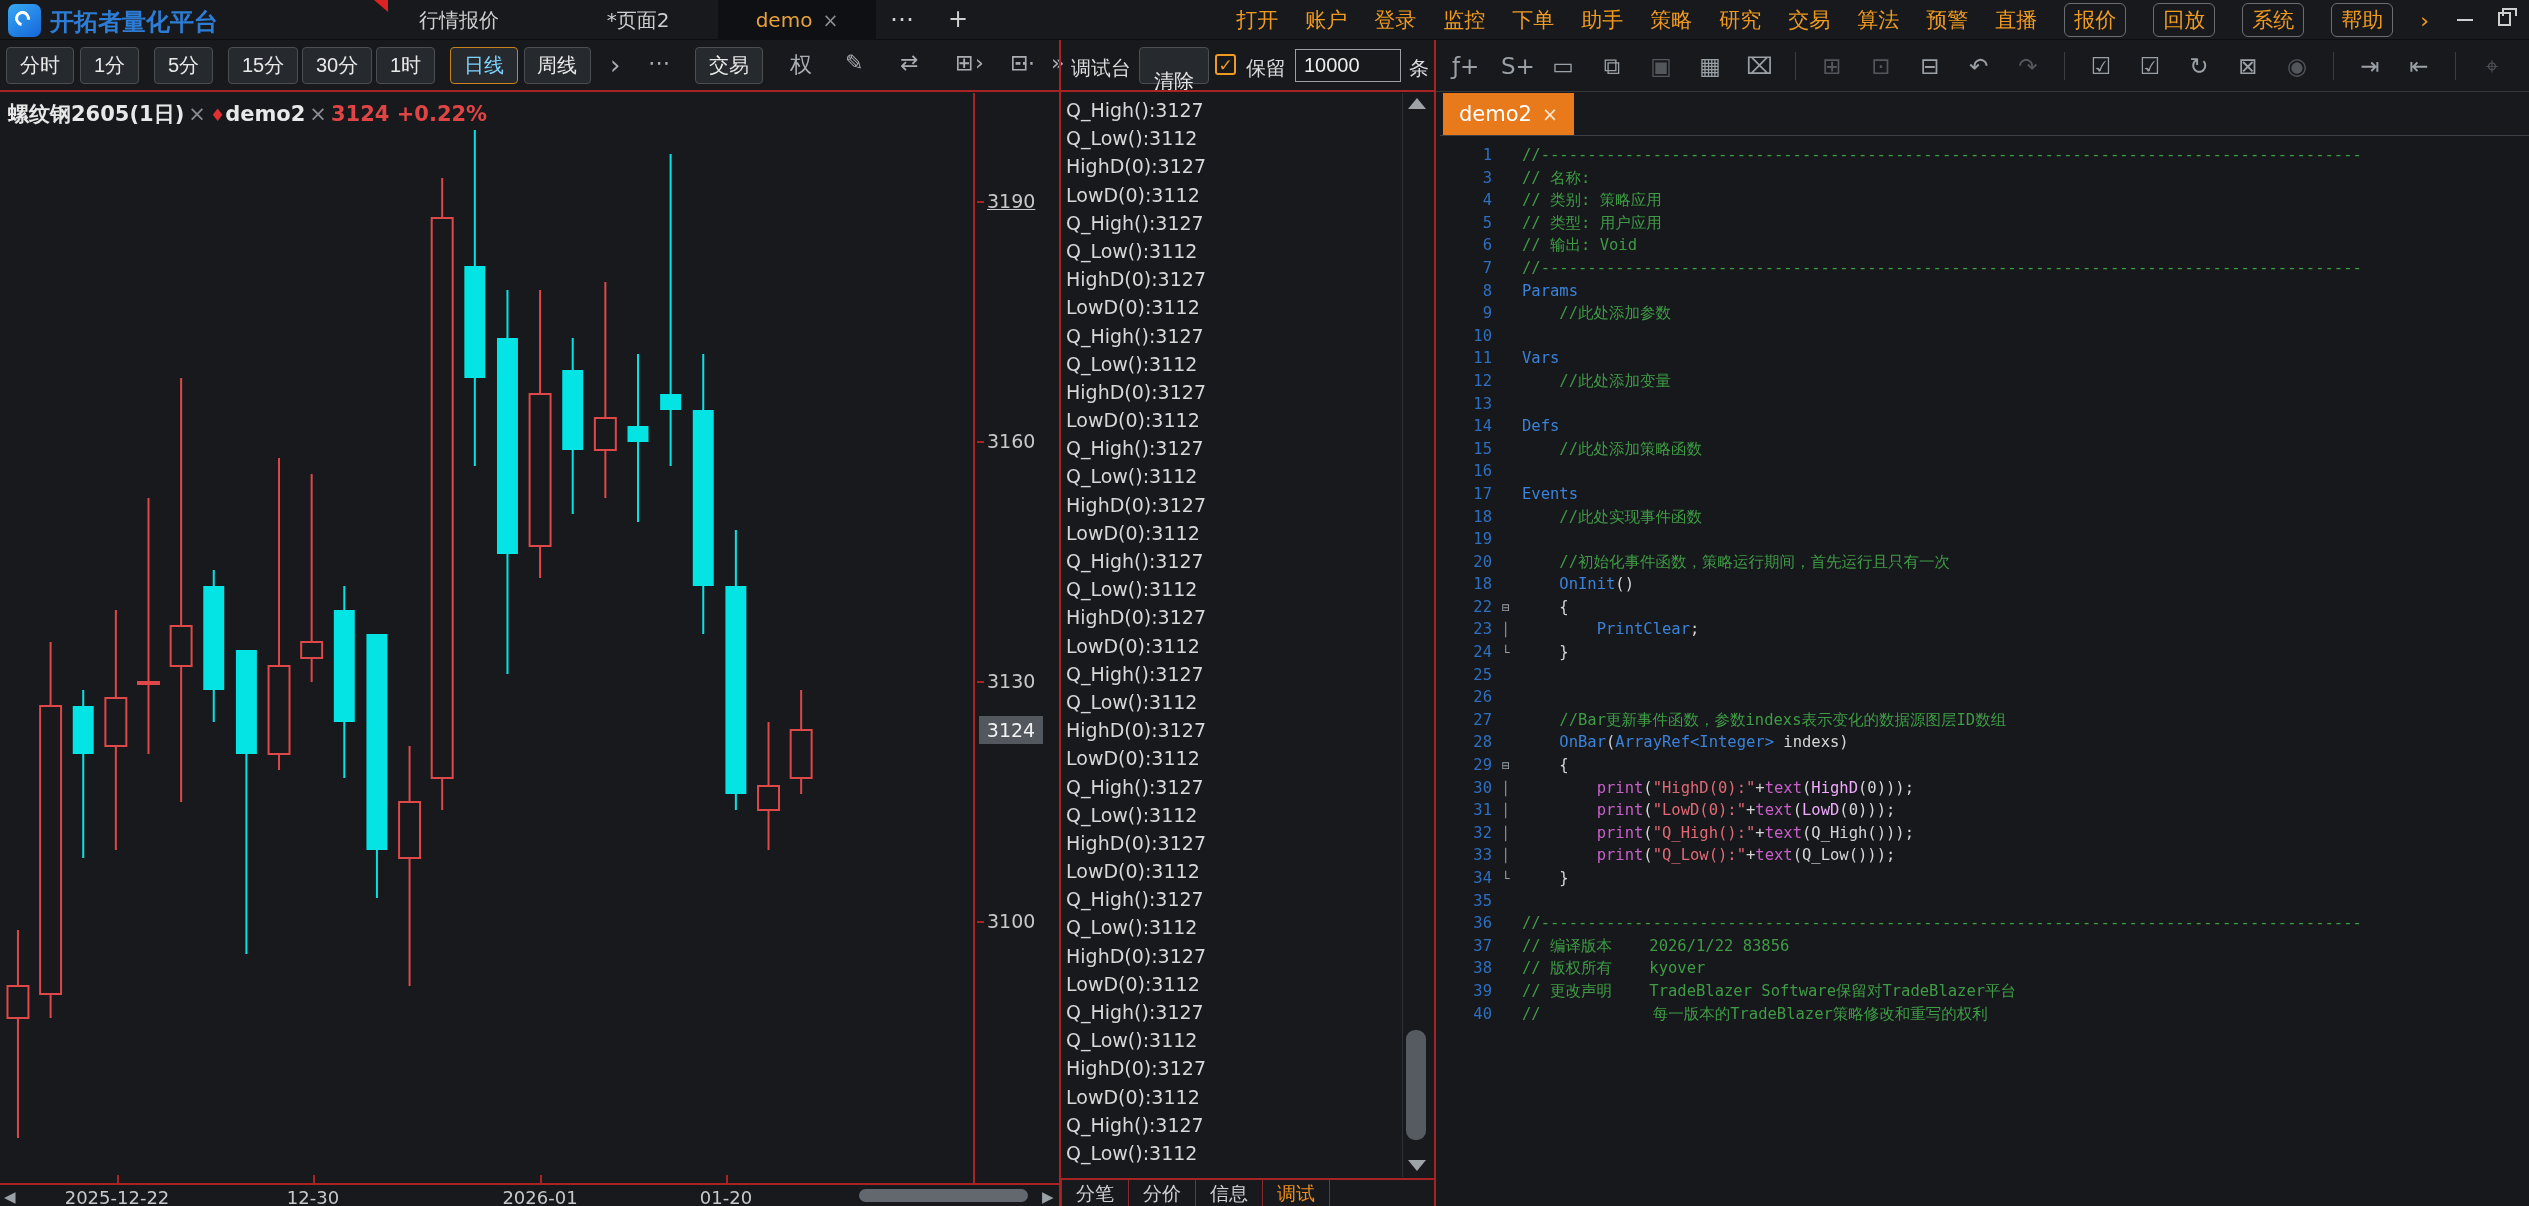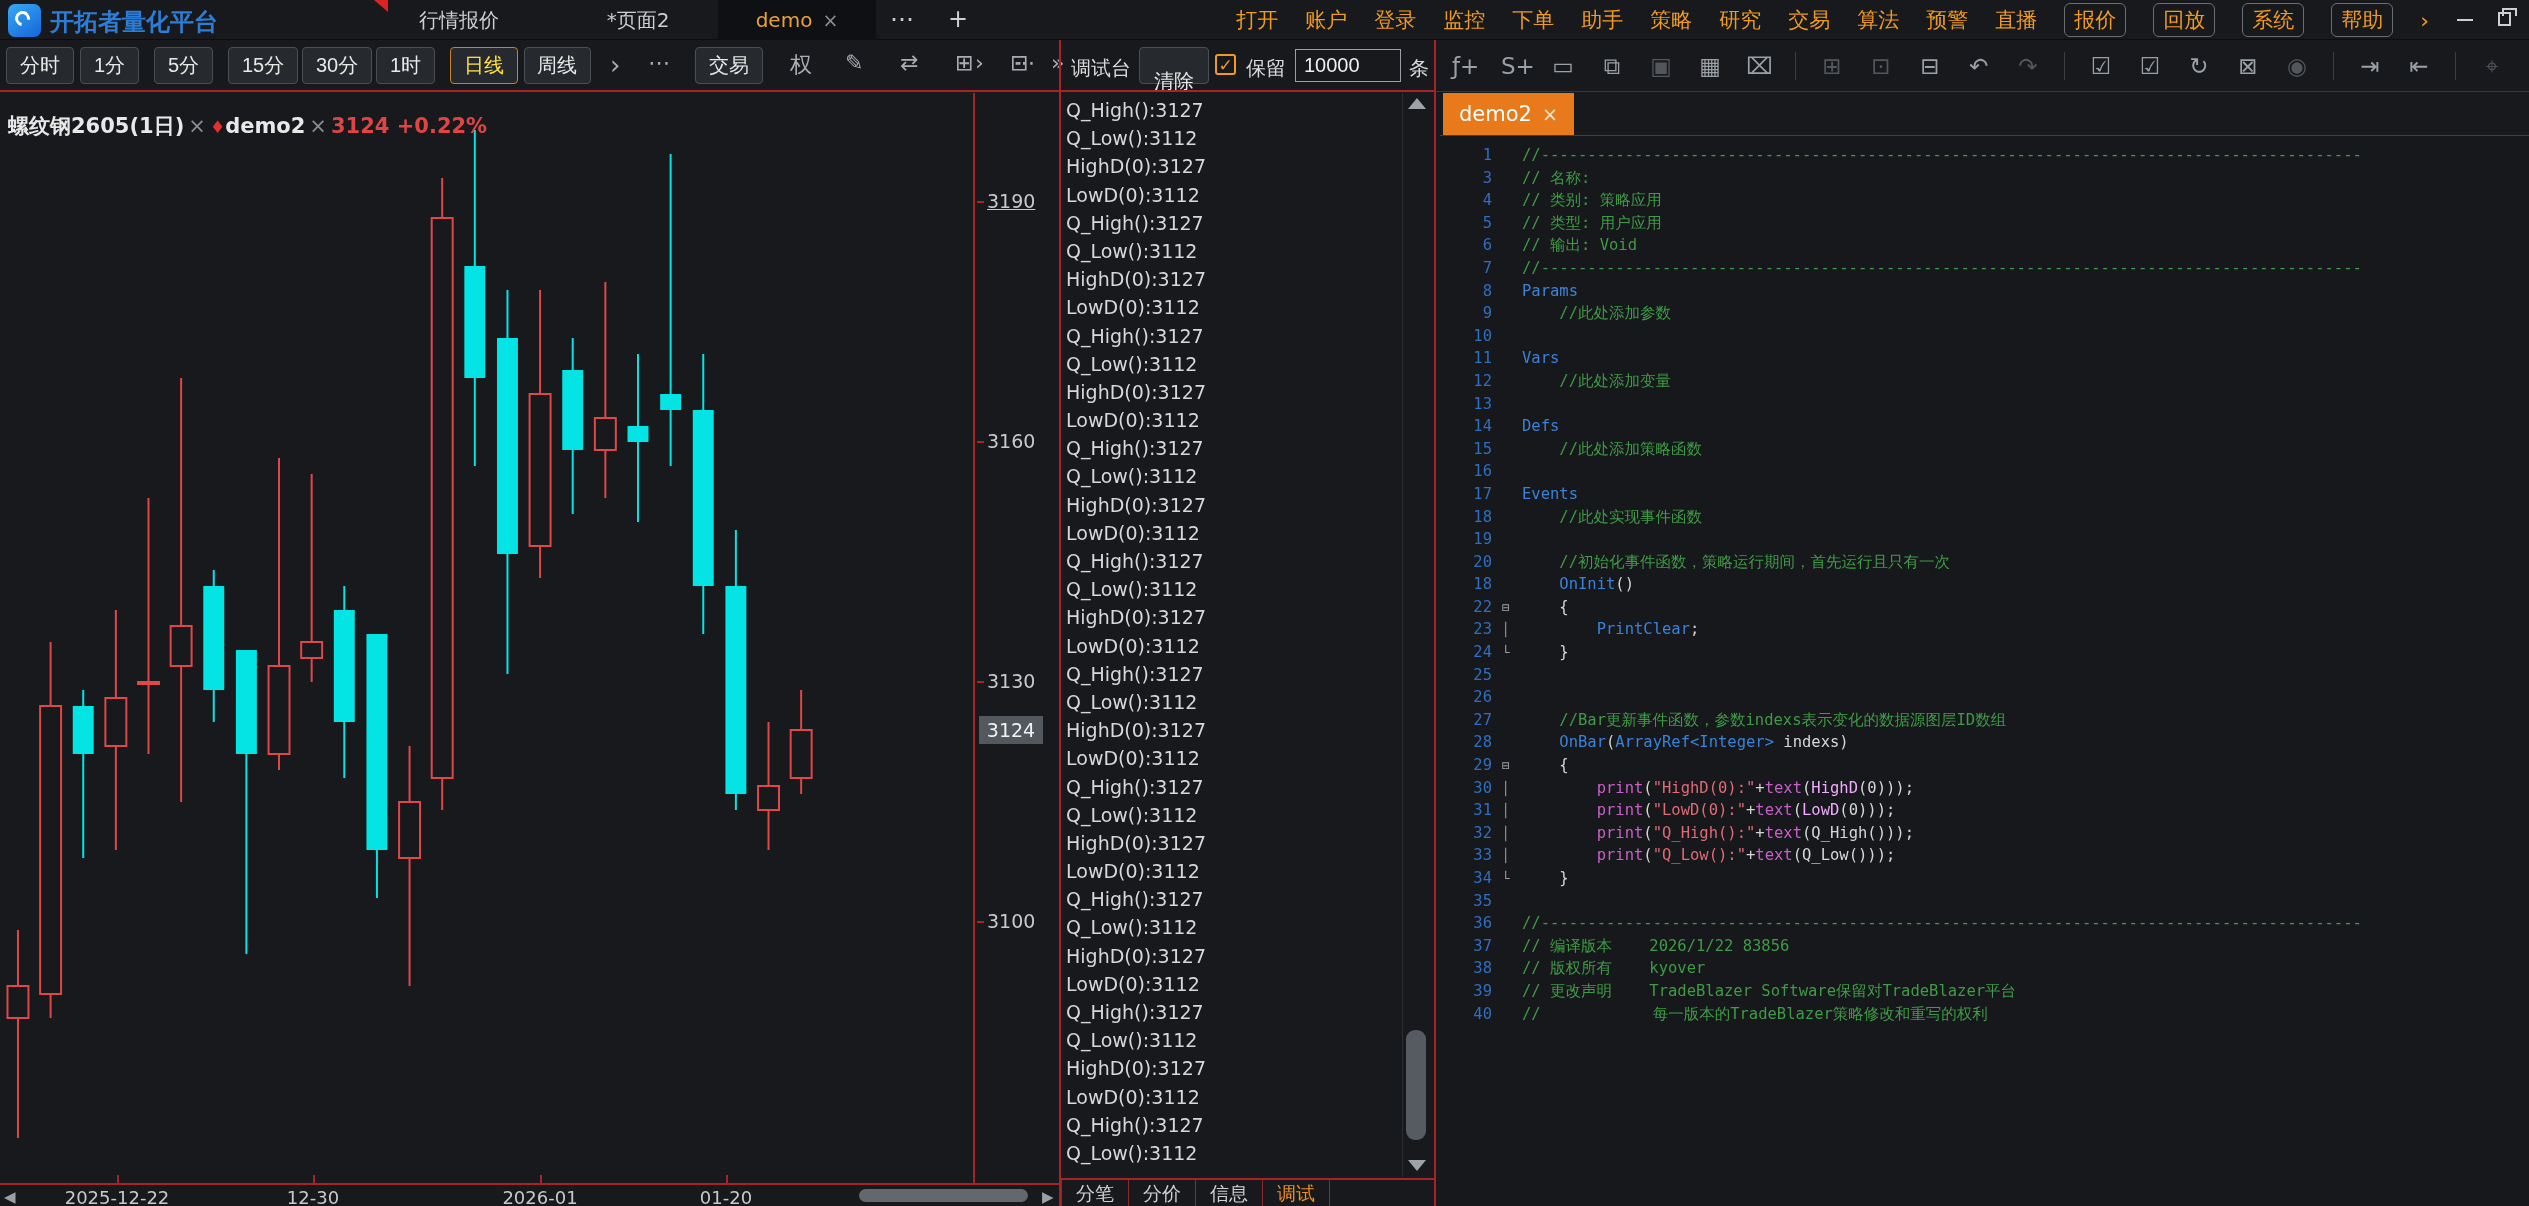--- a/index.html
+++ b/index.html
@@ -25,42 +25,42 @@
   #win-min { position:absolute; right:56px; top:19px; width:16px; height:2px; background:#cfcfcf; }
   #win-restore { position:absolute; right:18px; top:12px; width:13px; height:14px; border:2px solid #cfcfcf; background:#17191d; }
   #win-restore:before { content:""; position:absolute; left:2px; top:-6px; width:11px; height:6px;
                         border:2px solid #cfcfcf; border-bottom:none; }
   
   #toolbar { position:absolute; left:0; top:40px; width:2529px; height:52px; background:#17191d; }
   #redline-toolbar { position:absolute; left:0; top:90px; width:1436px; height:2px; background:#a82424; }
   #greyline-editor { position:absolute; left:1436px; top:91px; width:1093px; height:1px; background:#34373c; }
   .pbtn { position:absolute; top:7px; height:37px; line-height:35px; padding:0 13px; background:#26292e;
           border:1px solid #4b4e53; border-radius:4px; color:#e8e8e8; font-size:20px; text-align:left; }
-  .pbtn.active { color:#fde047; border-color:#c8831f; }
+  .pbtn.active { color:#7dd3fc; border-color:#c8831f; }
   .ticon { position:absolute; top:10px; color:#a9adb2; font-size:22px; }
   
   #console-title { position:absolute; left:1071px; top:15px; color:#dadada; font-size:20px; }
   #clear-btn { position:absolute; left:1139px; top:7px; height:37px; line-height:35px; padding:16px 14px;
                background:#26292e; border:1px solid #4b4e53; border-radius:4px; color:#e8e8e8; font-size:20px; }
   #keep-check { position:absolute; left:1215px; top:14px; width:21px; height:21px; border:2px solid #ef9a21;
                 border-radius:3px; color:#ef9a21; font-size:17px; line-height:18px; text-align:center; font-weight:bold; }
   #keep-label { position:absolute; left:1246px; top:15px; color:#dadada; font-size:20px; }
   #keep-input { position:absolute; left:1295px; top:9px; width:106px; height:33px; background:#17191d;
                 border:1px solid #9aa0a6; color:#eee; font-size:20px; padding-left:8px; line-height:31px; }
   #unit-label { position:absolute; left:1409px; top:15px; color:#dadada; font-size:20px; }
   
   #etoolbar { position:absolute; left:1452px; top:0; height:52px; display:flex; align-items:center; gap:23px; }
   .eicon { color:#9aa0a6; font-size:23px; width:26px; text-align:center; }
   .eicon.dim { color:#53575c; }
   .esep { width:1px; height:28px; background:#3a3d42; }
   
   .vred { position:absolute; top:40px; width:2px; background:#a82424; height:1166px; }
   
   #plot { position:absolute; left:0; top:93px; width:975px; height:1090px; border-right:2px solid #a82424; }
-  #legend { position:absolute; left:8px; top:100px; font-size:21px; font-weight:bold; color:#e8e8e8; white-space:nowrap;margin-top:12px; }
+  #legend { position:absolute; left:8px; top:100px; font-size:21px; font-weight:bold; color:#e8e8e8; white-space:nowrap; }
   #legend .x { color:#8a8d92; font-weight:normal; padding:0 4px; }
   #legend .diamond { color:#e03030; font-size:17px; }
   #legend .red { color:#e04545; }
   #yaxis { position:absolute; left:977px; top:93px; width:83px; height:1090px; }
   .ylab { position:absolute; left:10px; color:#c9c9c9; font-size:19px; }
   .ytick { position:absolute; left:0; width:7px; height:2px; background:#a82424; }
   #ycur { position:absolute; left:2px; width:64px; height:28px; background:#53575e; color:#f2f2f2;
           font-size:19px; line-height:28px; text-align:center; }
   #xaxis-line { position:absolute; left:0; top:1183px; width:1060px; height:2px; background:#a82424; }
   .xtick { position:absolute; top:1175px; width:2px; height:8px; background:#a82424; }

